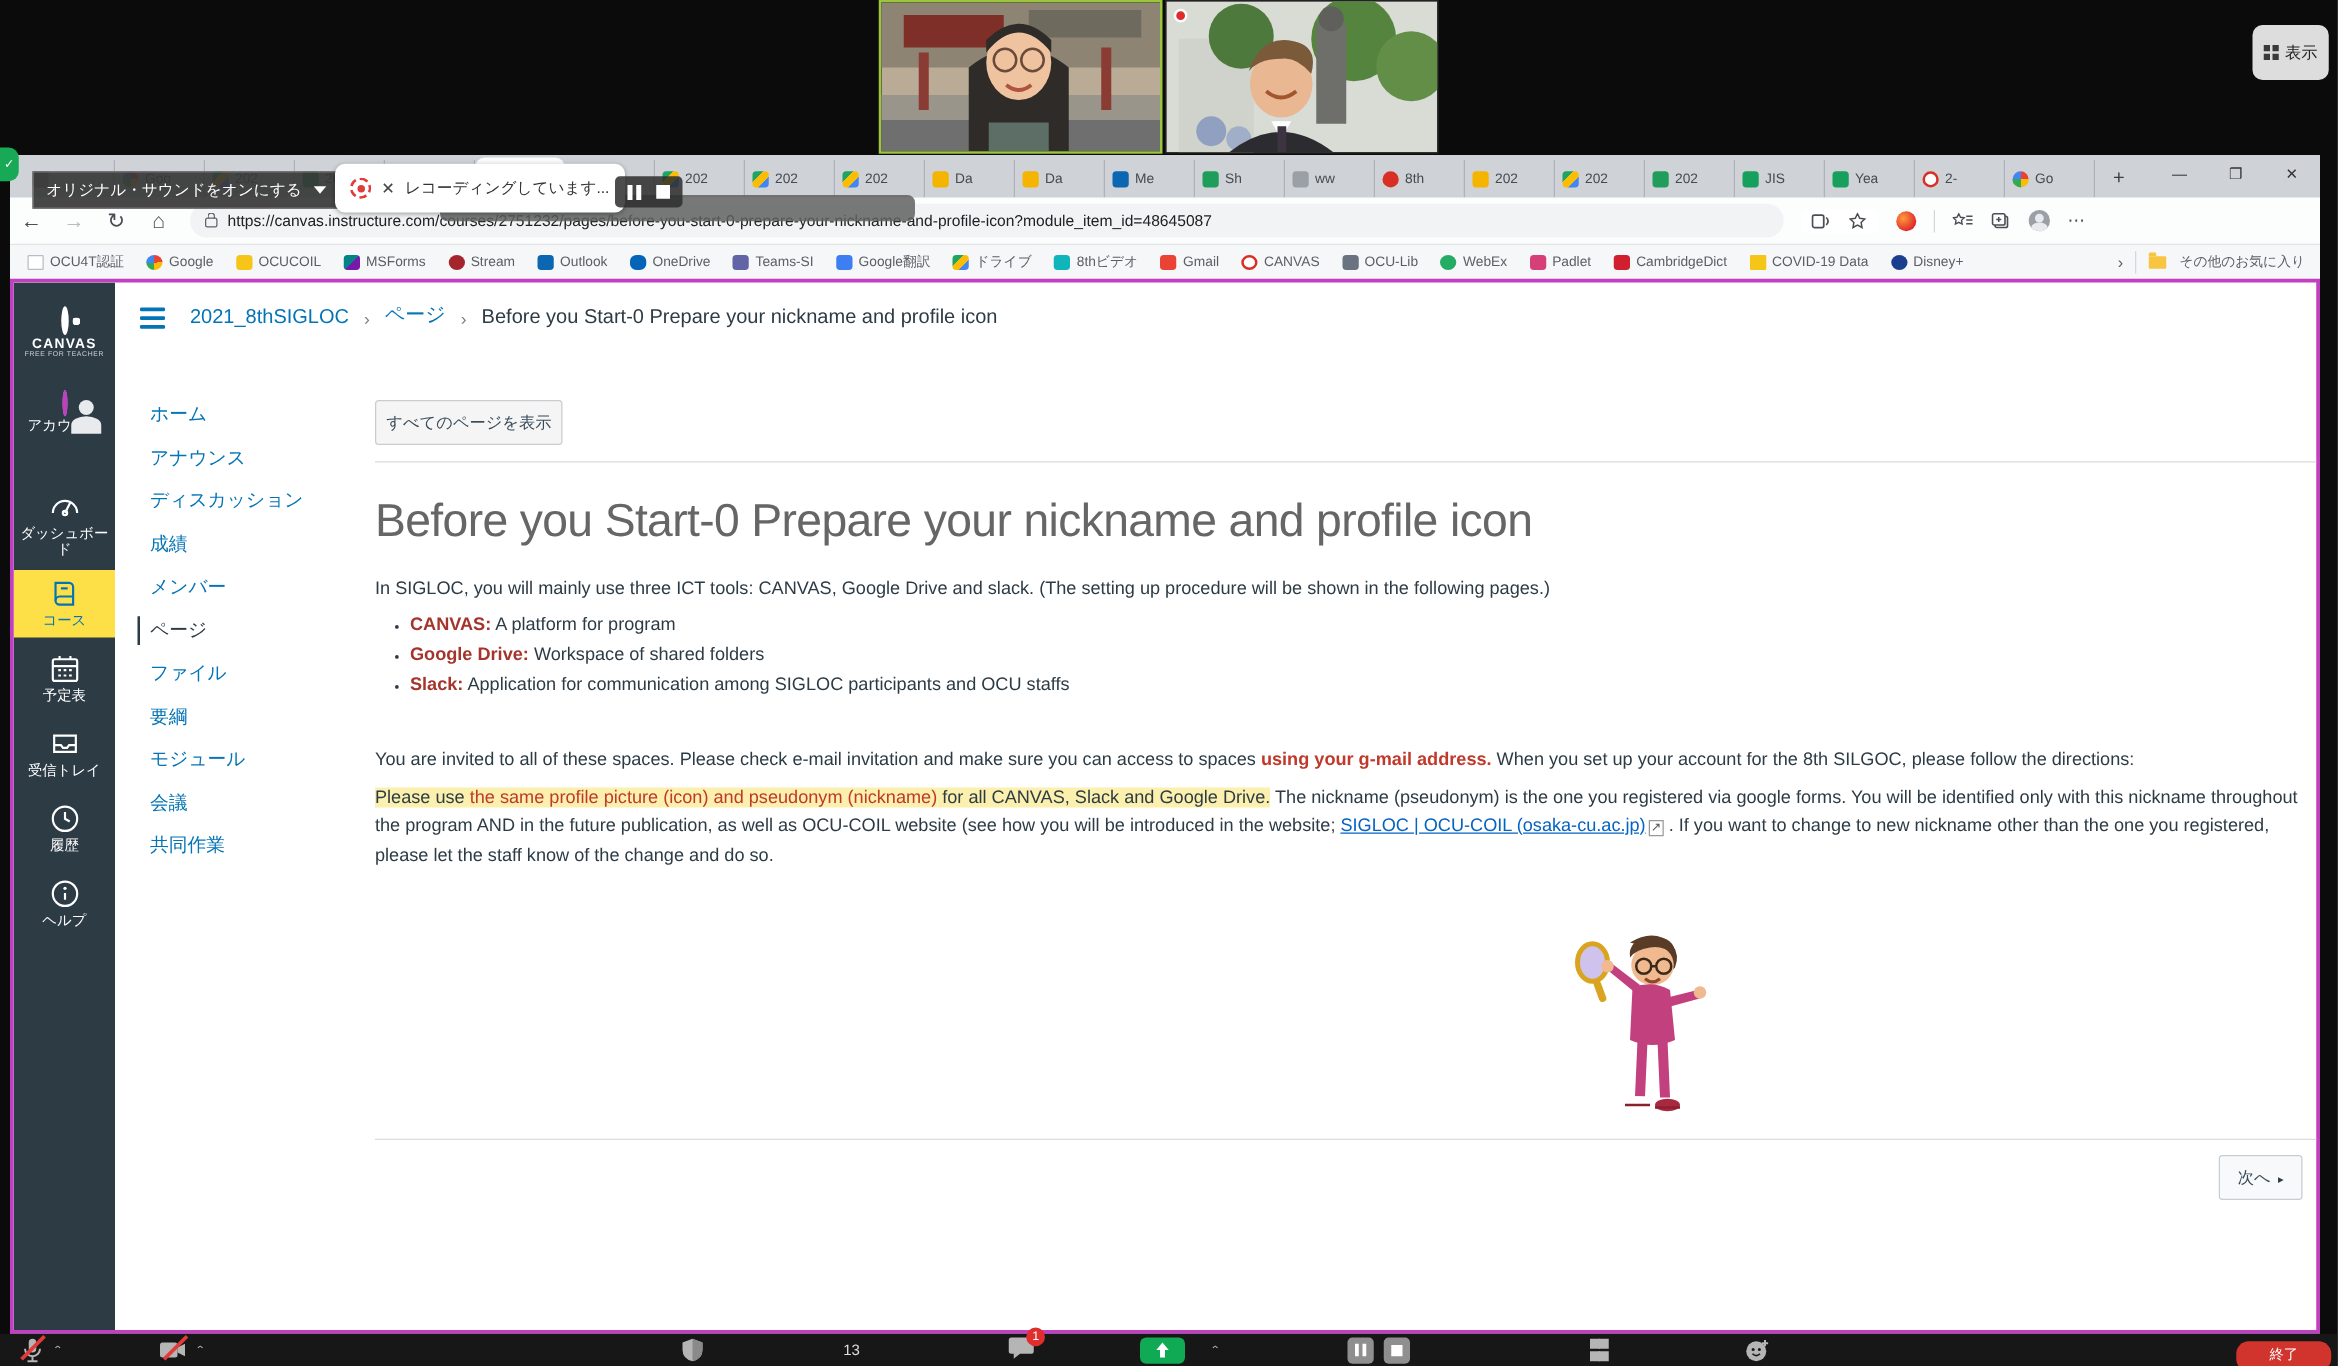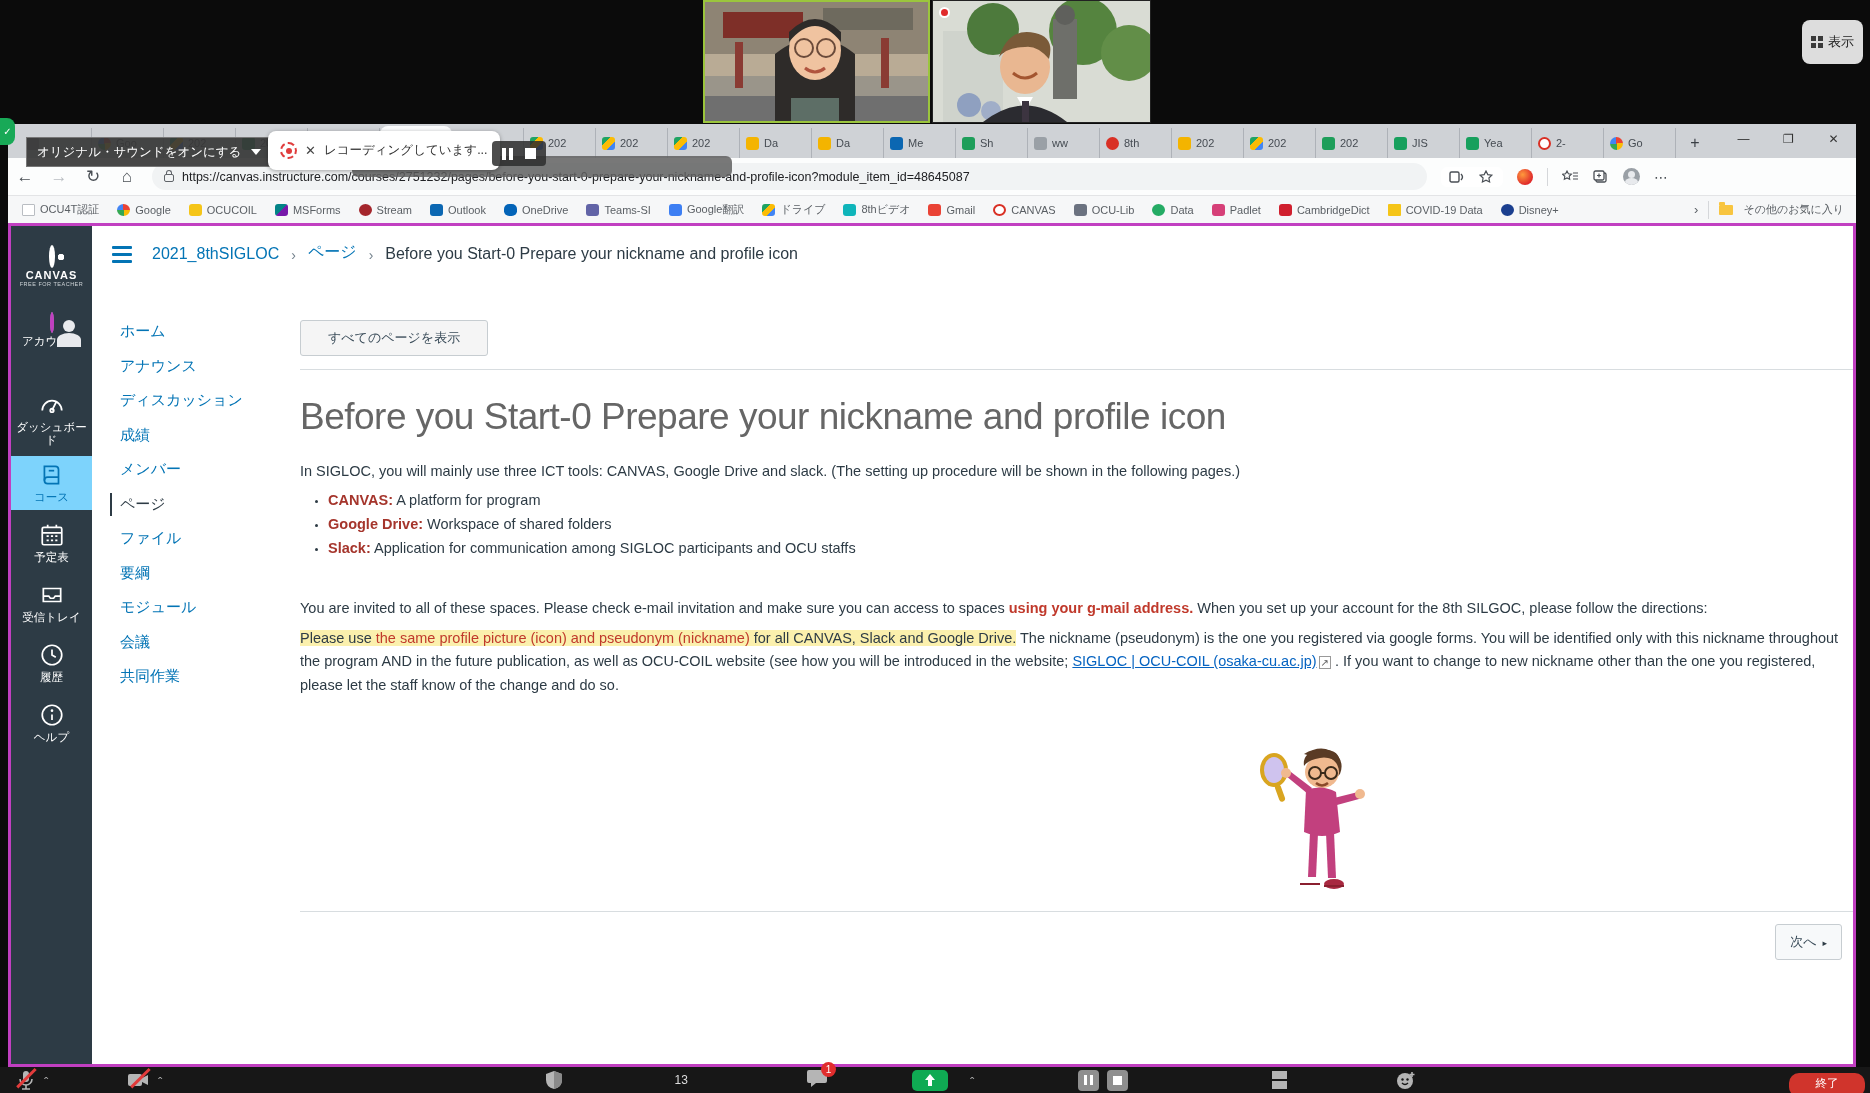--- a/index.html
+++ b/index.html
@@ -97,21 +97,21 @@
   .stop-glyph { width:11px; height:11px; background:#fff; }
   .gray-blob { position:absolute; left:352px; top:156px; width:380px; height:21px; background:rgba(96,96,96,.85); border-radius:6px; }
   .share-badge { position:absolute; left:0; top:118px; width:15px; height:27px; background:#18a957; border-radius:0 8px 8px 0;
     color:#fff; font-size:10px; display:flex; align-items:center; justify-content:center; }
 
   
   .content { position:absolute; left:0; top:99px; width:1848px; height:844px; border:3px solid #c13fc1; background:#fff; overflow:hidden; }
   .cv-sidebar { position:absolute; left:0; top:0; width:81px; height:100%; background:#2d3b45; }
   .cv-item { position:absolute; left:0; width:100%; text-align:center; color:#fff; }
   .cv-item .lbl { display:block; font-size:11.5px; line-height:13px; margin-top:3px; }
-  .cv-item.active-bg { background:#7dd3fc; color:#0374b5; padding:6px 0; }
+  .cv-item.active-bg { background:#fde047; color:#0374b5; padding:6px 0; }
   .cv-logo-ring { width:38px; height:38px; margin:0 auto; border-radius:50%; border:3px solid #fff; position:relative; }
   .cv-logo-ring::before { content:""; position:absolute; inset:6px; border-radius:50%; border:3px dotted #fff; }
   .cv-logo-word { display:block; font-size:11px; font-weight:bold; letter-spacing:1px; margin-top:3px; }
   .cv-logo-sub { display:block; font-size:5.5px; letter-spacing:.5px; color:#cfd4d8; }
   .cv-avatar { width:34px; height:34px; margin:0 auto; border-radius:50%; background:#8f979e; border:2px solid #c13fc1; position:relative; overflow:hidden; }
   .cv-avatar::before{content:"";position:absolute;left:11px;top:6px;width:12px;height:12px;border-radius:50%;background:#e8eaed;}
   .cv-avatar::after{content:"";position:absolute;left:5px;top:19px;width:24px;height:14px;border-radius:50% 50% 0 0;background:#e8eaed;}
   .cv-ic { width:26px; height:26px; margin:0 auto; display:block; stroke:#fff; fill:none; stroke-width:1.6; }
   .cv-item.active-bg .cv-ic { stroke:#0374b5; }
 
@@ -122,21 +122,21 @@
   .crumb-sep { color:#73818c; font-size:14px; }
   .crumb-cur { color:#2d3b45; }
 
   .course-nav { position:absolute; left:99px; top:96px; width:160px; list-style:none; }
   .course-nav li { position:relative; font-size:15px; color:#0374b5; padding:0 0 0 10px; margin-bottom:15.5px; height:19px; }
   .course-nav li.active { color:#2d3b45; }
   .course-nav li.active::before { content:""; position:absolute; left:0; top:-2px; width:2px; height:23px; background:#2d3b45; }
 
   .article { position:absolute; left:289px; top:94px; width:1564px; height:740px; }
   .btn-gray { display:inline-block; background:#f5f5f5; border:1px solid #c7cdd1; border-radius:3px;
-    font-size:13px; color:#394b58; padding:8px 27px; }
+    font-size:13px; color:#394b58; padding:8px 8px; }
   .art-div { height:1px; background:#d8dde0; margin-top:13px; }
   .page-h1 { margin-top:26px; font-size:37px; font-weight:400; color:#666; letter-spacing:-.5px; }
   .p-intro { margin-top:25px; font-size:14.5px; color:#2d3b45; }
   .ict-list { margin:13px 0 0 28px; }
   .ict-list li { font-size:14.5px; color:#2d3b45; margin-bottom:8px; }
   .ict-list li::marker { font-size:10px; }
   .red-term { color:#a5352c; font-weight:bold; }
   .p2 { margin-top:44px; font-size:14.5px; color:#2d3b45; }
   .red-bold { color:#c0392b; font-weight:bold; }
   .p3 { margin-top:11px; font-size:14.5px; color:#2d3b45; line-height:23px; width:1545px; }
@@ -417,21 +417,21 @@
           <div class="bm">
             <span class="fav fav-canvas"></span>
             <span>CANVAS</span>
           </div>
           <div class="bm">
             <span class="fav fav-lib"></span>
             <span>OCU-Lib</span>
           </div>
           <div class="bm">
             <span class="fav fav-webex"></span>
-            <span>Data</span>
+            <span>WebEx</span>
           </div>
           <div class="bm">
             <span class="fav fav-padlet"></span>
             <span>Padlet</span>
           </div>
           <div class="bm">
             <span class="fav fav-cambridge"></span>
             <span>CambridgeDict</span>
           </div>
           <div class="bm">

